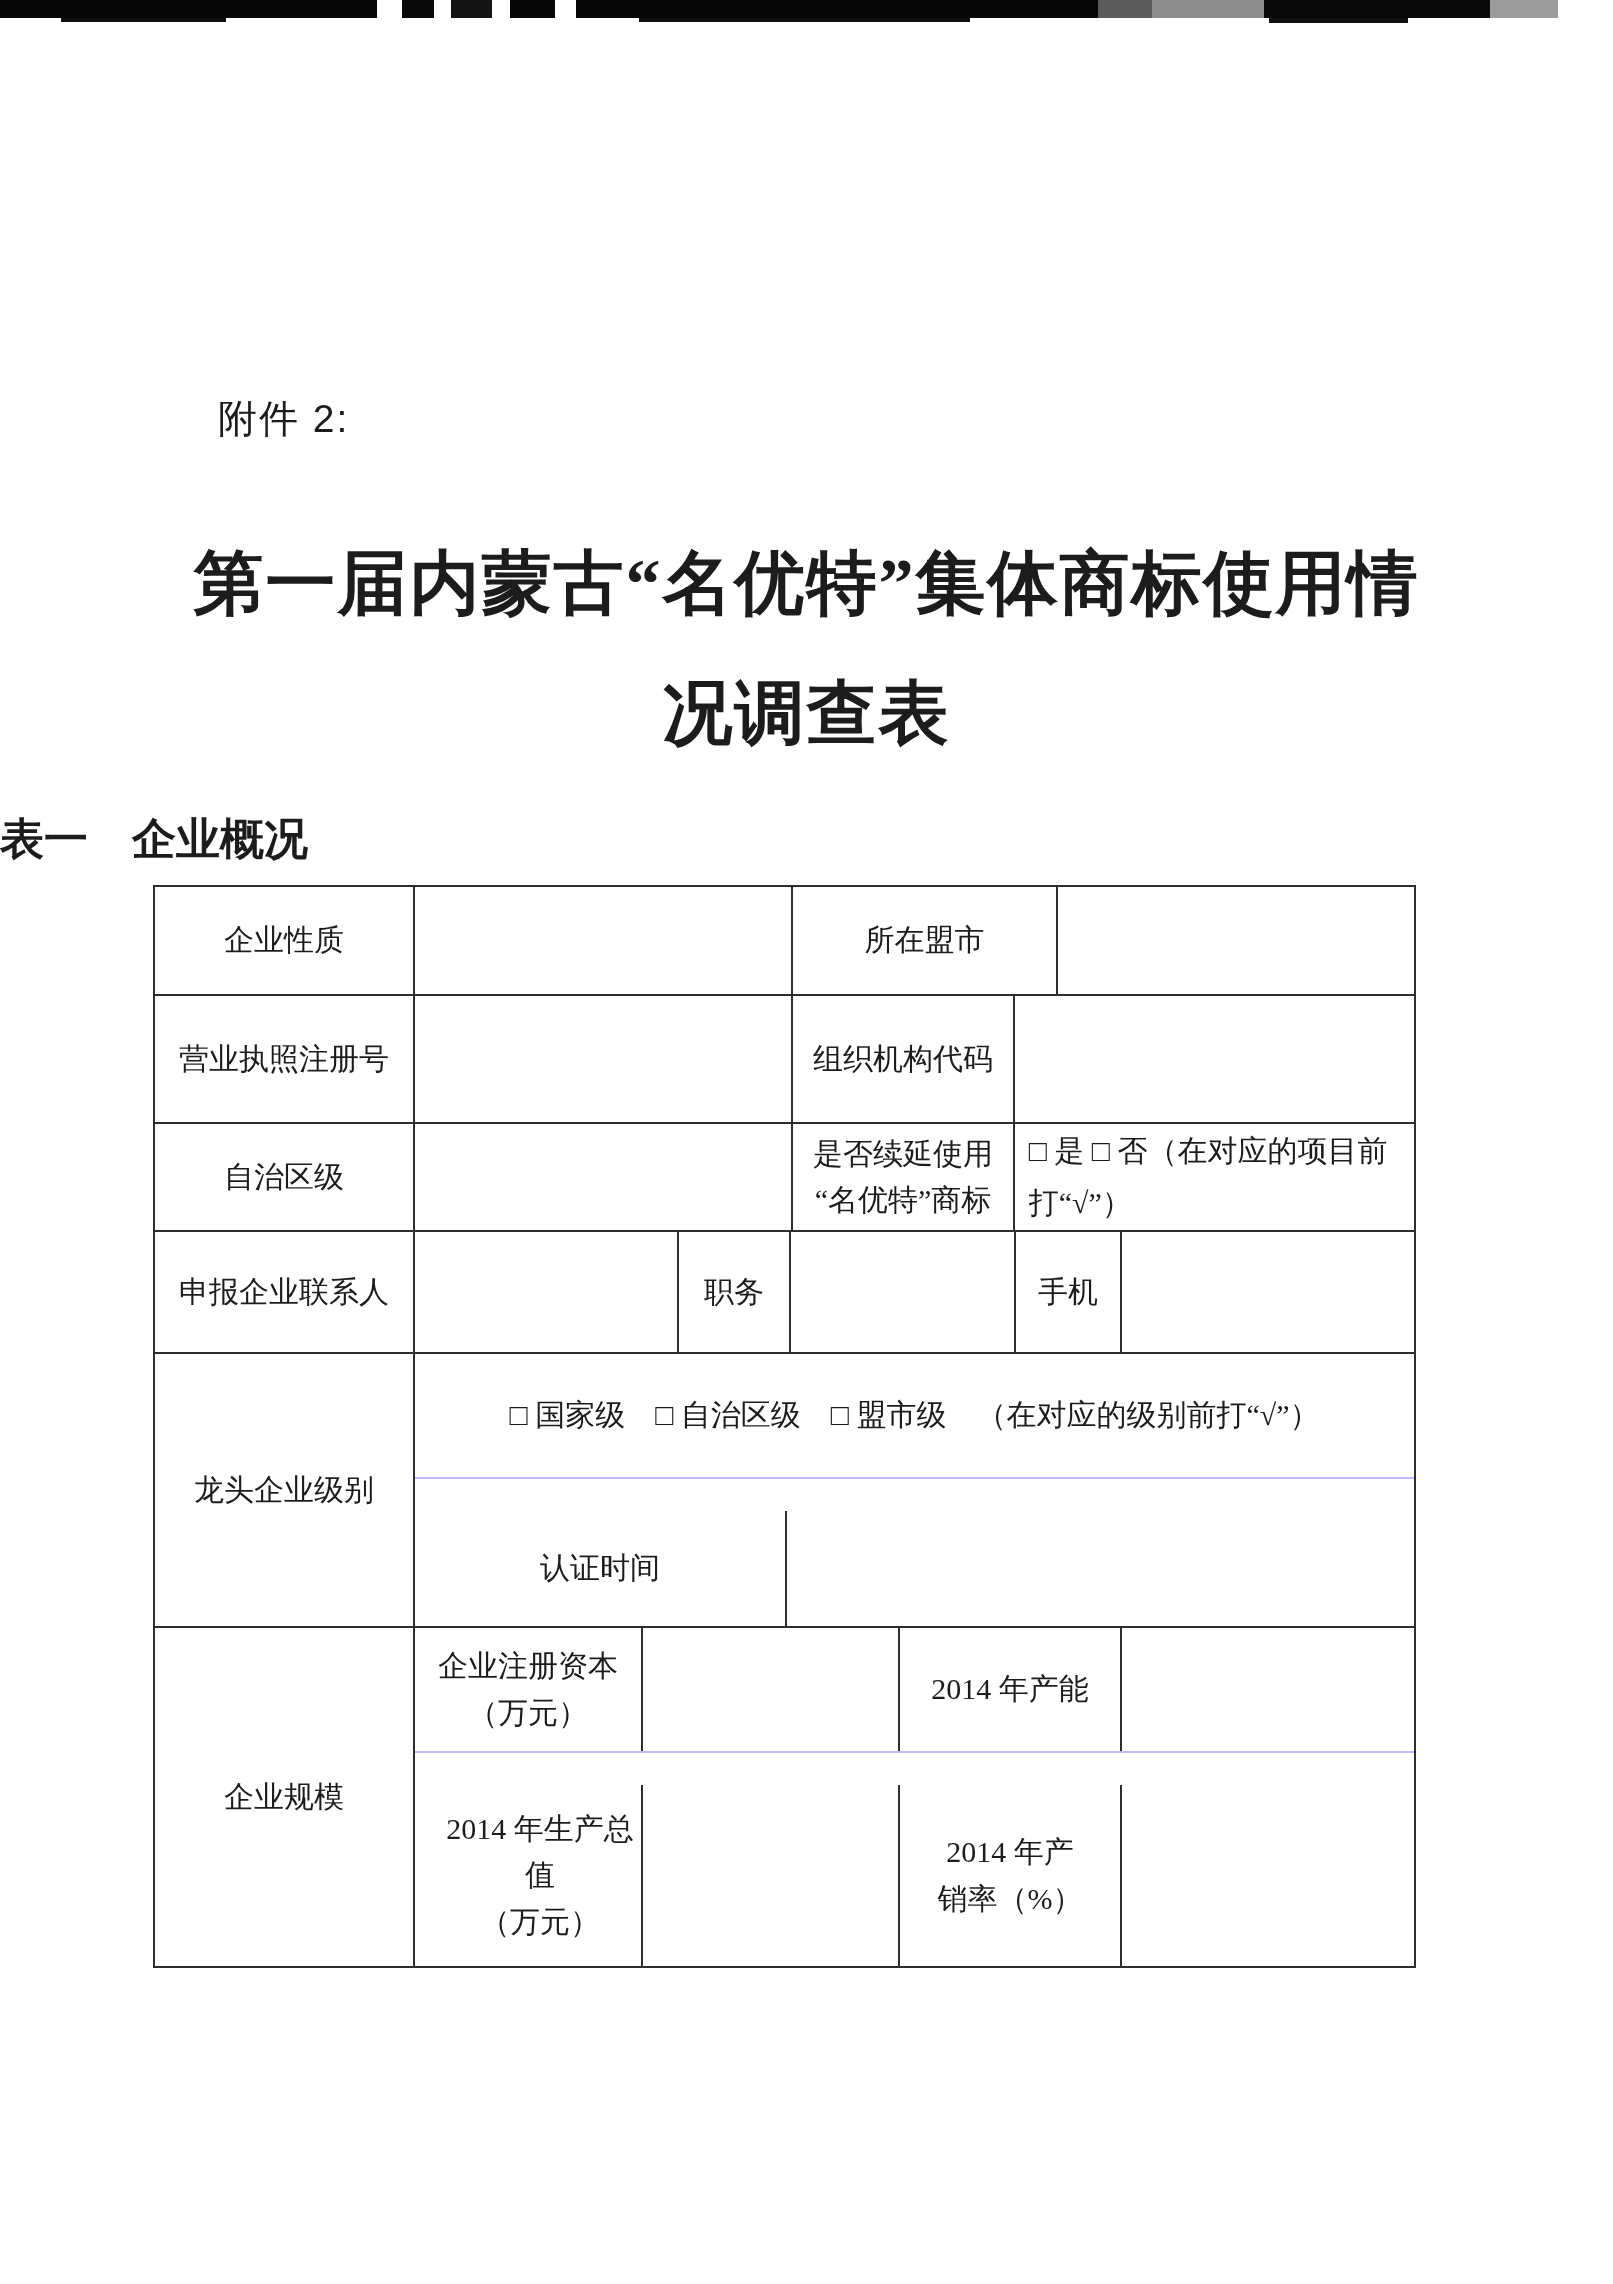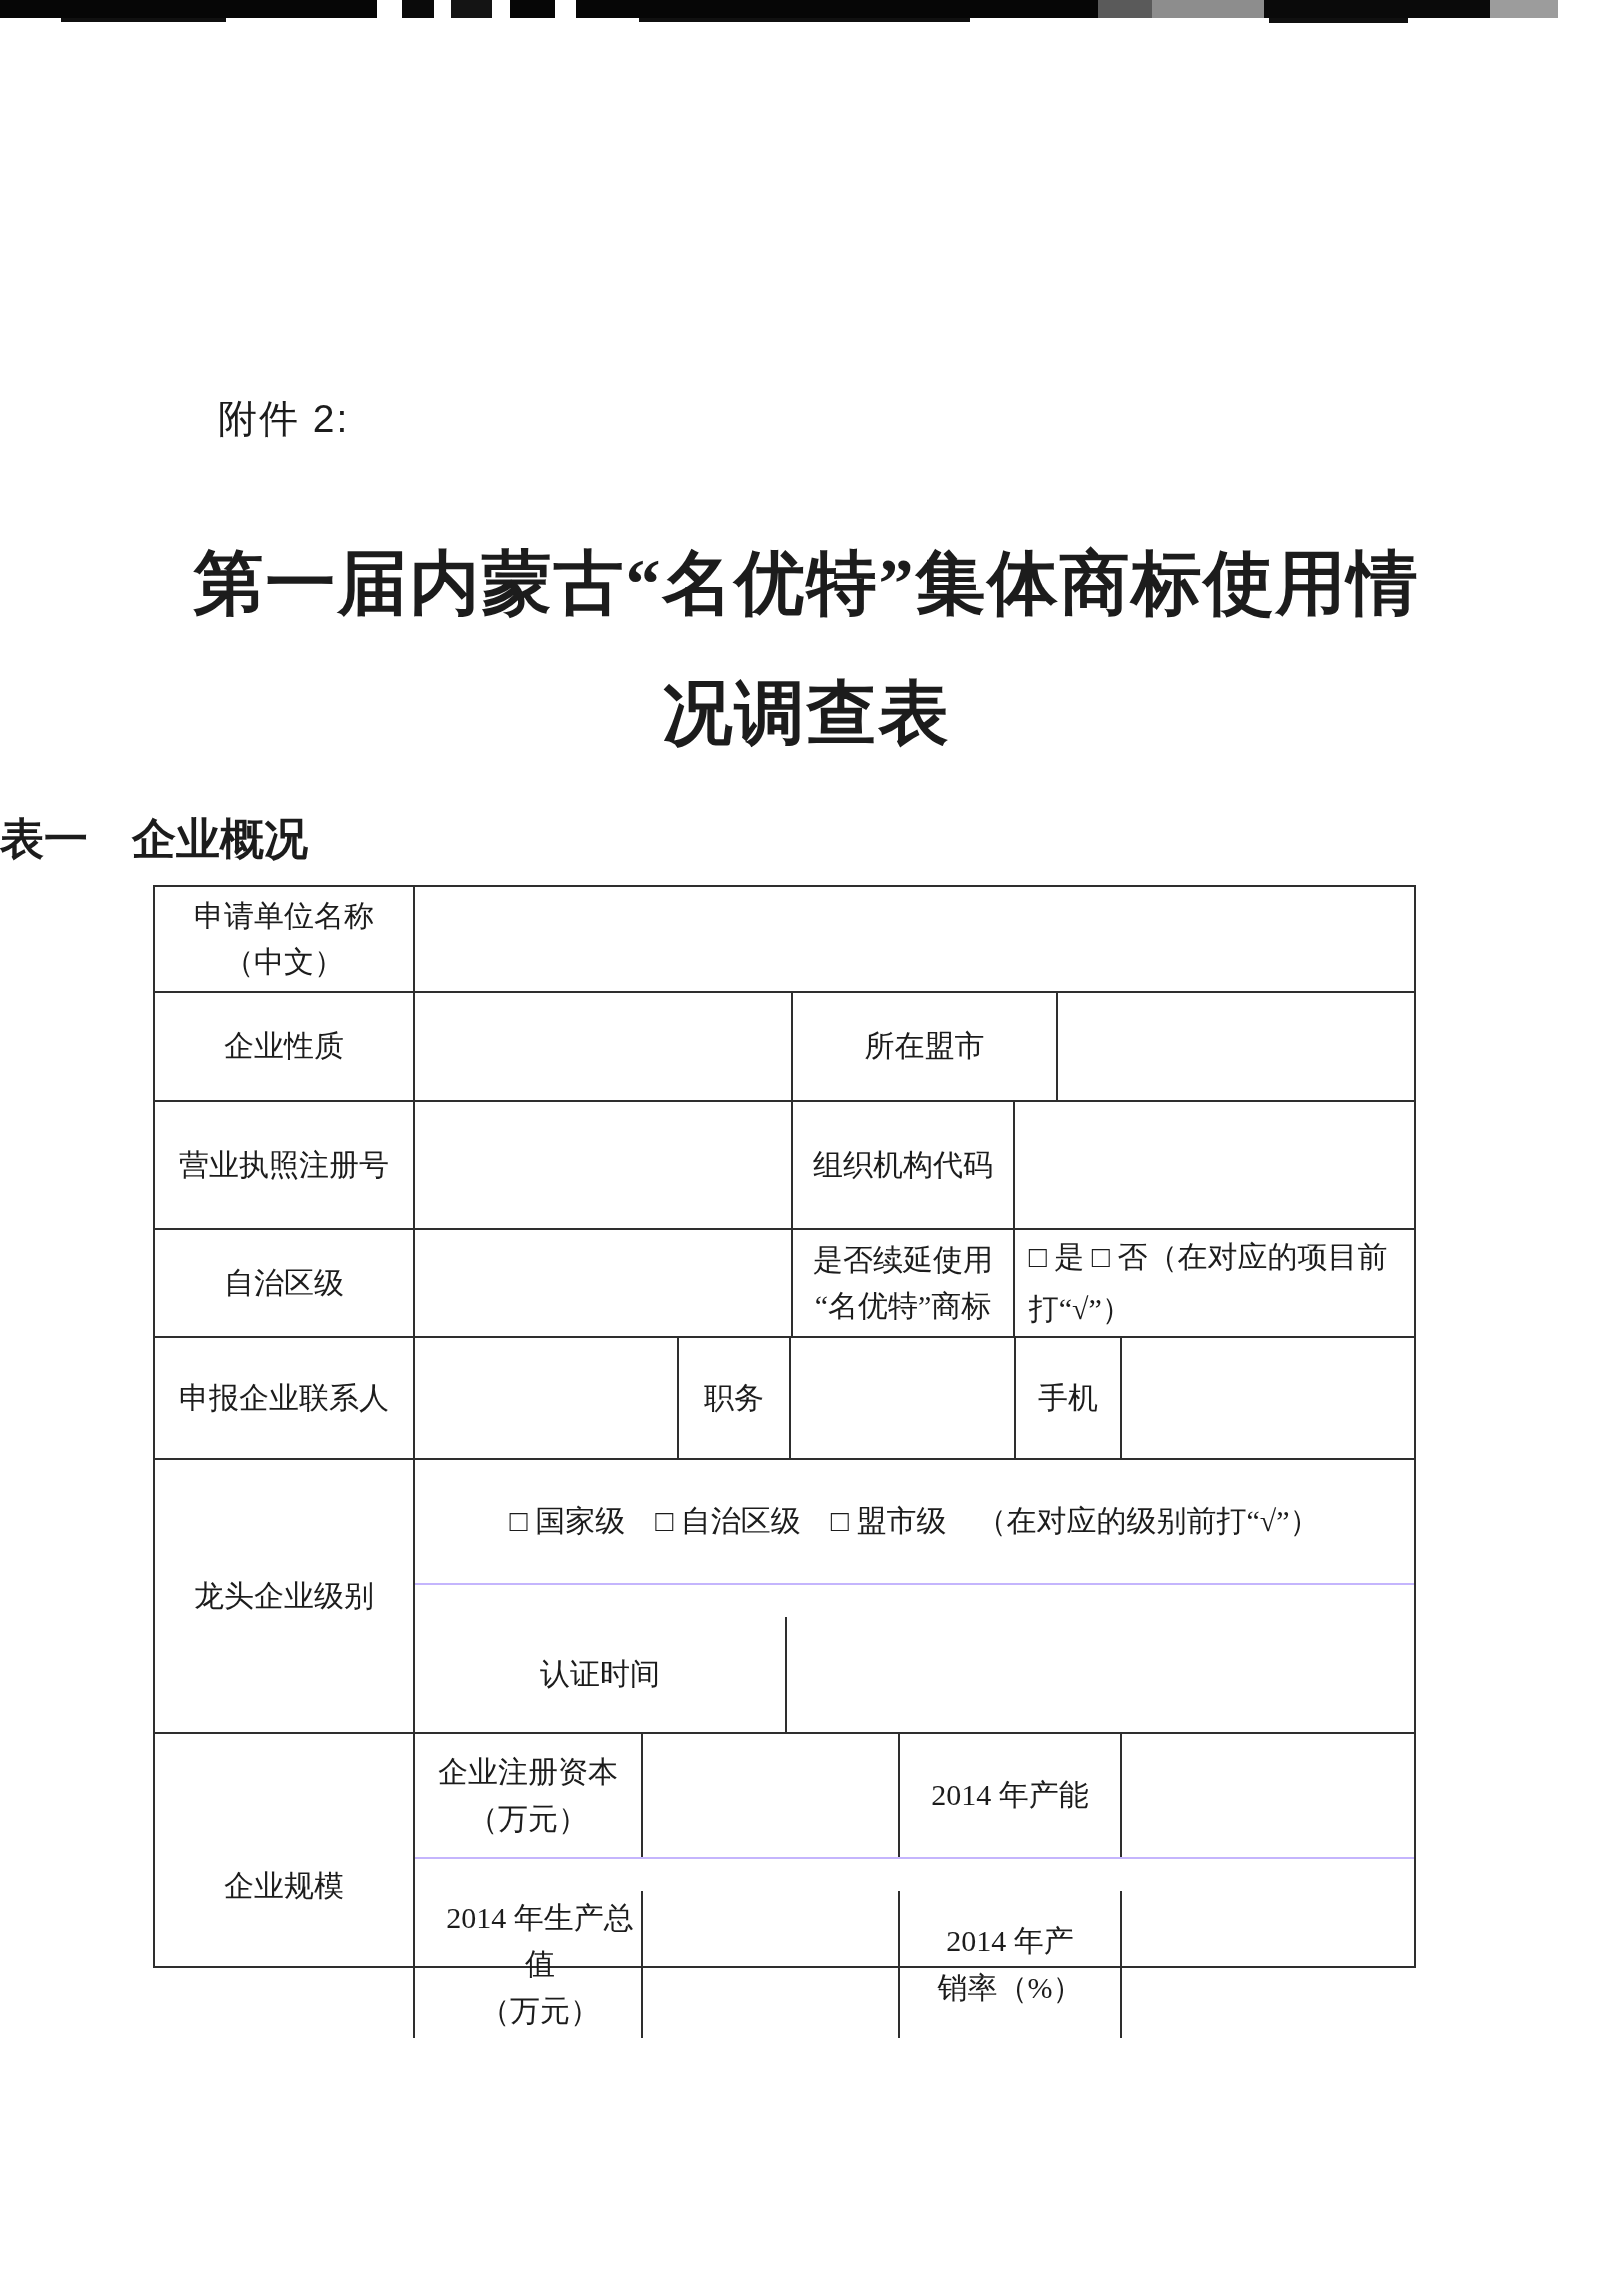--- a/index.html
+++ b/index.html
@@ -80,25 +80,20 @@
 <div class="scan-frag f2"></div>
 <div class="scan-frag f3"></div>
 
 <div class="attachment">附件 2:</div>
 <div class="title l1">第一届内蒙古“名优特”集体商标使用情</div>
 <div class="title l2">况调查表</div>
 <div class="subtitle">表一　企业概况</div>
 
 <div class="tbl">
 
-  <div class="row" style="height:106px;">
-    <div class="c" style="width:260px;">申请单位名称
-（中文）</div>
-    <div class="c end"></div>
-  </div>
 
   <div class="row" style="height:109px;">
     <div class="c" style="width:260px;">企业性质</div>
     <div class="c" style="width:378px;"></div>
     <div class="c" style="width:265px;">所在盟市</div>
     <div class="c end"></div>
   </div>
 
   <div class="row" style="height:128px;">
     <div class="c" style="width:260px;">营业执照注册号</div>

